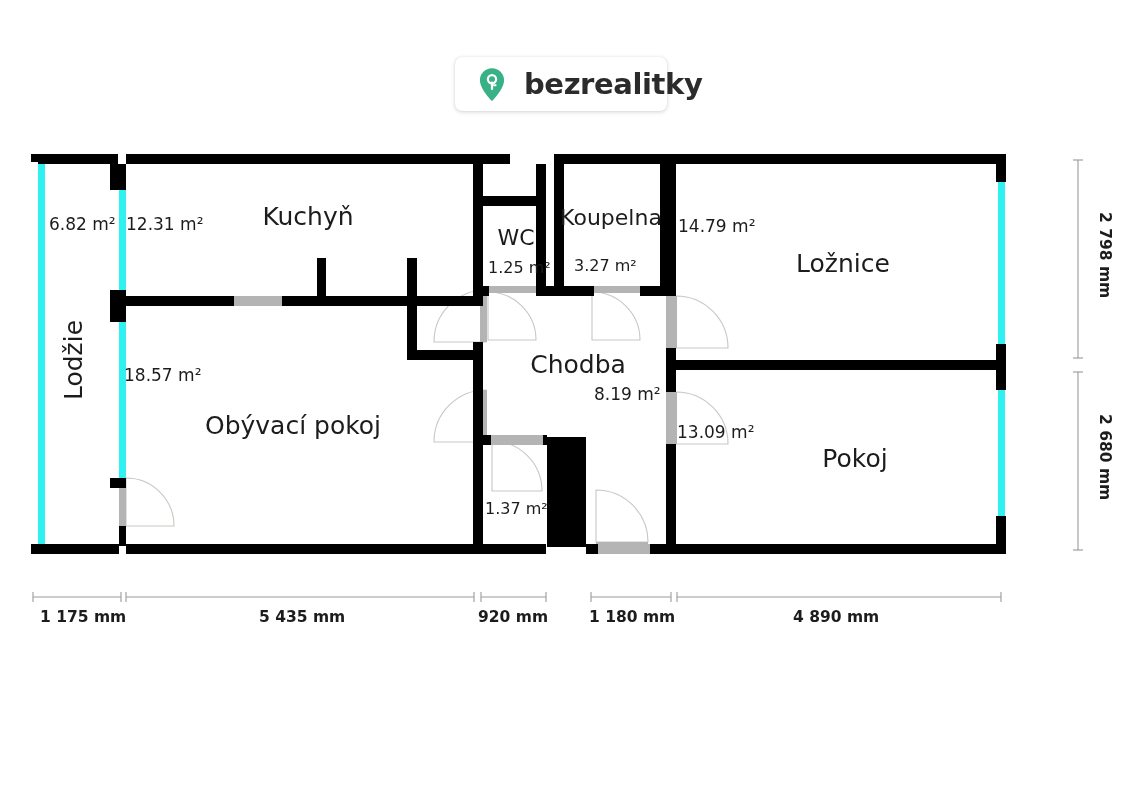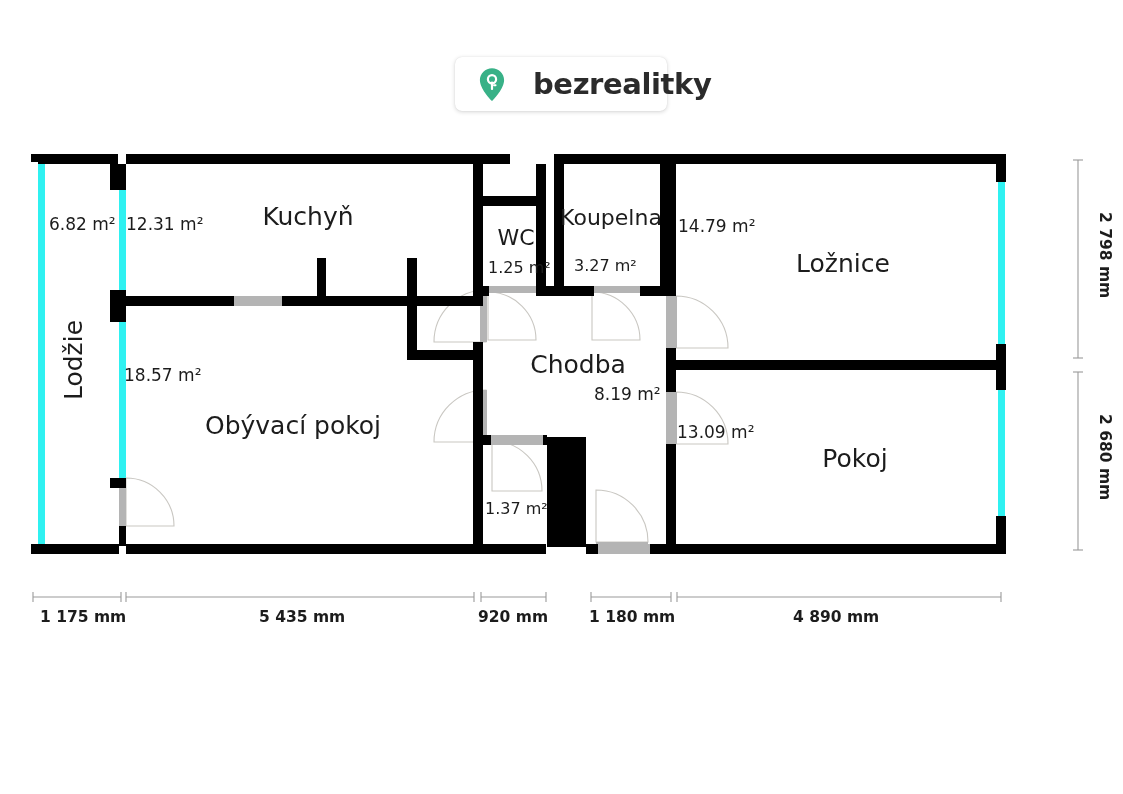--- a/index.html
+++ b/index.html
@@ -20,21 +20,21 @@
   #logo-badge {
     position: absolute;
     left: 455px; top: 57px;
     width: 212px; height: 54px;
     background: #ffffff;
     border-radius: 7px;
     box-shadow: 0 1px 4px rgba(0,0,0,0.17), 0 0 1px rgba(0,0,0,0.12);
     display: flex;
     align-items: center;
     padding-left: 22px;
-    gap: 26px;
+    gap: 17px;
   }
   #logo-badge .logo-mark { flex: 0 0 auto; display: block; line-height: 0; }
   #logo-badge .logo-word {
     font-size: 29px;
     font-weight: 700;
     color: #2b2b2b;
     letter-spacing: -0.4px;
     line-height: 1;
   }
 

